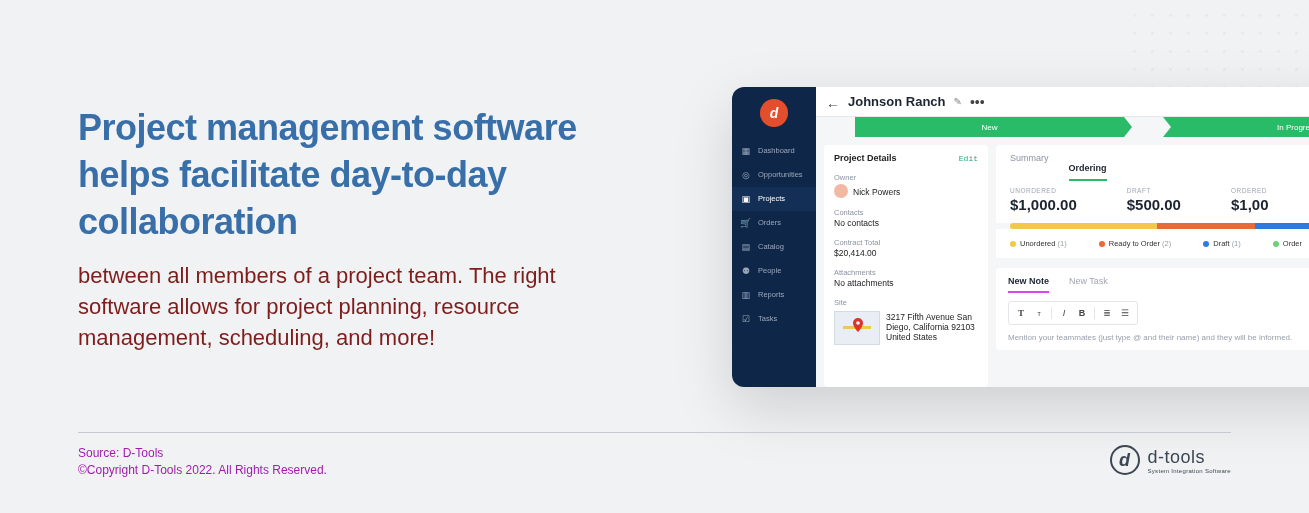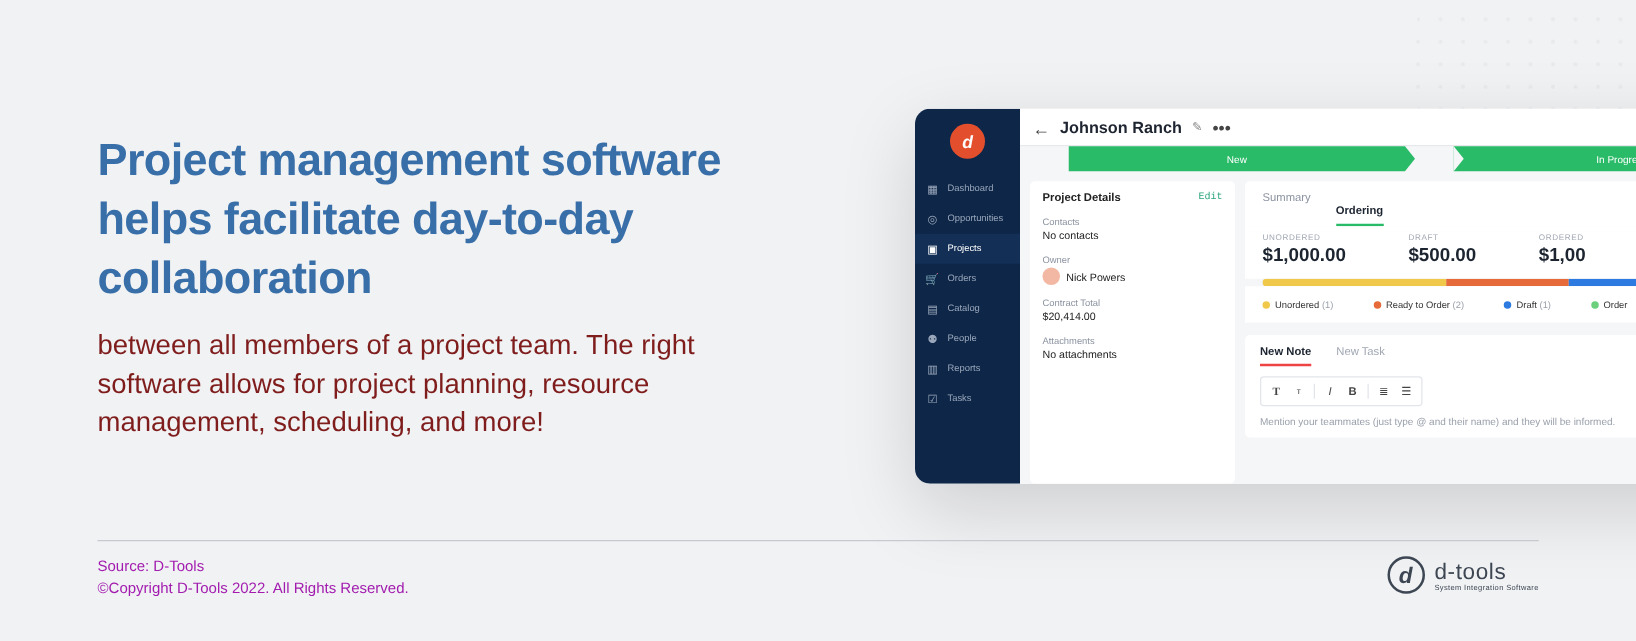--- a/index.html
+++ b/index.html
@@ -136,21 +136,21 @@
       border-left:8px solid #f5f6f8; z-index:1;
     }
 
     .body { display:flex; flex:1; }
 
     
     .details {
       width:164px; background:#fff; margin:8px 0 0 8px; border-radius:4px; padding:8px 10px;
       font-size:8px; color:#222;
     }
-    .details .hdr { display:flex; justify-content:space-between; align-items:flex-start; font-weight:700; font-size:9px; }
+    .details .hdr { display:flex; justify-content:space-between; align-items:flex-end; font-weight:700; font-size:9px; }
     .details .hdr a { color:#2aa57a; font-weight:400; font-size:8px; cursor:pointer;font-family:Liberation Mono, monospace; }
     .details .section { margin-top:10px; }
     .details .label { color:#8b92a0; font-size:7.5px; }
     .details .value { color:#222; font-size:8.5px; margin-top:1px; }
     .details .link { color:#2aa57a; }
     .details .owner-row { display:flex; align-items:center; gap:5px; margin-top:2px; }
     .details .avatar { width:14px; height:14px; border-radius:50%; background:#f2b8a3; display:inline-block; }
     .site-row { display:flex; gap:6px; align-items:flex-start; margin-top:4px;}
     .map-thumb { width:46px; height:34px; background:#e9eef5; position:relative; border:1px solid #d5dbe4; flex-shrink:0;}
     .map-thumb::before{content:''; position:absolute; left:8px; right:8px; top:14px; height:3px; background:#f0c94a;}
@@ -170,21 +170,21 @@
     .bar { height:6px; background:#e9ebef; margin:0 14px; display:flex; border-radius:3px; overflow:hidden;}
     .bar > div{height:100%;}
 
     .legend { display:flex; gap:32px; padding:10px 14px; font-size:7.5px; background:#fff; color:#333; }
     .legend .dot{ width:6px;height:6px;border-radius:50%;display:inline-block;margin-right:4px;vertical-align:middle;}
     .legend .cnt{ color:#9aa0ab;}
 
     .notes { background:#fff; margin-top:10px; border-radius:4px; padding:8px 12px; }
     .notes .ntabs { display:flex; gap:20px; font-size:9px; }
     .notes .ntab{ color:#a0a6b2; padding-bottom:5px; cursor:pointer;}
-    .notes .ntab.active{ color:#1c2430; font-weight:700; border-bottom:2px solid #ef4444;}
+    .notes .ntab.active{ color:#1c2430; font-weight:700; border-bottom:2px solid #d946ef;}
     .toolbar { display:flex; align-items:center; gap:2px; margin-top:8px; border:1px solid #e2e5ea; border-radius:3px; padding:3px 4px; width:fit-content;}
     .tb-btn{ width:16px; height:16px; display:flex; align-items:center; justify-content:center; font-size:9px; color:#444; cursor:pointer; border-radius:2px;}
     .tb-sep{ width:1px; height:12px; background:#e2e5ea; margin:0 2px;}
     .placeholder { font-size:8px; color:#9aa0ab; margin-top:8px; }
   </style>
 </head>
 <body>
 
 <div class="globe-deco"></div>
 
@@ -245,37 +245,51 @@
     </div>
 
     <div class="body">
 
       <div class="details">
         <div class="hdr">
           <span>Project Details</span>
           <a>Edit</a>
         </div>
         <div class="section">
-          <div class="label">Contacts</div>
-          <div class="value">No contacts</div>
-        </div>
-        <div class="section">
           <div class="label">Owner</div>
           <div class="owner-row">
             <span class="avatar"></span>
             <span class="value">Nick Powers</span>
           </div>
         </div>
         <div class="section">
+          <div class="label">Contacts</div>
+          <div class="value">No contacts</div>
+        </div>
+        <div class="section">
           <div class="label">Contract Total</div>
           <div class="value">$20,414.00</div>
         </div>
         <div class="section">
           <div class="label">Attachments</div>
           <div class="value">No attachments</div>
+        </div>
+        <div class="section">
+          <div class="label">Site</div>
+          <div class="site-row">
+            <div class="map-thumb">
+              <span class="pin">
+                <svg viewBox="0 0 10 14">
+                    <path fill="#d9362e" d="M5 0C2.2 0 0 2.2 0 5c0 3.8 5 9 5 9s5-5.2 5-9C10 2.2 7.8 0 5 0z"></path>
+                    <circle cx="5" cy="5" r="1.8" fill="#fff"></circle>
+                  </svg>
+              </span>
+            </div>
+            <div class="value" style="line-height:1.2">3217 Fifth Avenue San Diego, California 92103 United States</div>
+          </div>
         </div>
       </div>
 
       <div class="right">
         <div class="tabbar">
           <div class="tab">Summary</div>
           <div class="tab active">Ordering</div>
         </div>
         <div class="stats">
           <div class="stat">

